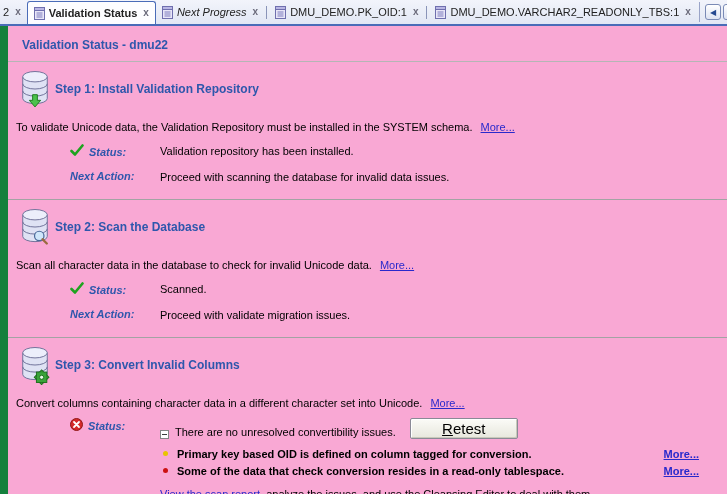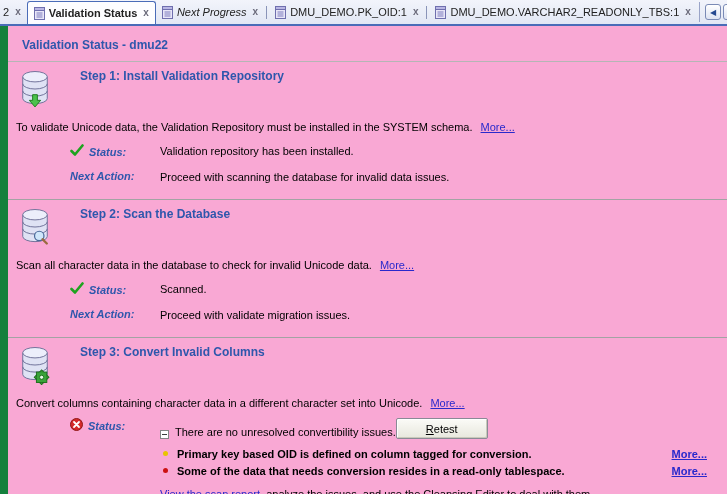--- a/index.html
+++ b/index.html
@@ -36,40 +36,40 @@
   }
 
   
   .content { flex:1; background:#f9a8d4; border-left:8px solid #15803d; overflow:hidden; }
   .page-title { margin:12px 0 0 14px; font-size:12px; font-weight:bold; color:#2E57AC; }
   .title-rule { margin-top:9px; border-top:1px solid #b5b5b5; }
 
   .section { border-bottom:1px solid #a3a3a3; padding:7px 0 15px 0; }
   .section.last { border-bottom:none; }
 
-  .step-header { display:flex; gap:28px; margin-left:10px; }
+  .step-header { display:flex; align-items:center; gap:3px; margin-left:10px; }
   .db-icon { display:flex; }
   .step-title { font-size:12px; font-weight:bold; color:#2E57AC; }
 
   .desc { margin:12px 0 0 8px; }
   .link { color:#2929CC; text-decoration:underline; cursor:pointer; }
   .desc .more { margin-left:8px; }
 
   .info-row { display:flex; align-items:flex-start; margin:11px 0 0 62px; }
   .info-label { width:90px; flex:0 0 90px; display:flex; align-items:center; gap:5px;
                 font-weight:bold; color:#2E57AC;font-style:italic; }
-  .info-value { flex:1; line-height:14px; padding-right:0; }
+  .info-value { flex:1; line-height:14px; padding-right:8px; }
 
   
   .status3 { display:flex; align-items:flex-end; }
   .collapse-box { display:inline-block; width:9px; height:9px; border:1px solid #848484;
                   background:#fff; position:relative; margin-right:6px; flex:0 0 9px; cursor:pointer; }
   .collapse-box::before { content:''; position:absolute; left:1px; right:1px; top:3px; height:1px; background:#3a3a3a; }
   .btn {
-    width:92px; height:21px; font-family:inherit; font-size:11px;
+    margin-left:14px; width:108px; height:21px; font-family:inherit; font-size:15px;
     background:linear-gradient(#fbfbf7,#e7e7dd); border:1px solid #8a8a96; border-radius:2px;
     box-shadow:inset 1px 1px 0 #ffffff, inset -1px -1px 0 #c9c9ba; cursor:pointer;
   }
   .btn .u { text-decoration:underline; }
   .issues { margin-top:6px;font-weight:bold; }
   .issue-row { display:flex; align-items:center; height:17px; padding-right:20px; }
   .bullet { width:5px; height:5px; border-radius:50%; margin:0 9px 0 3px; flex:0 0 5px; }
   .bullet.yellow { background:#E8C400; }
   .bullet.red { background:#CC1111; }
   .issue-text { flex:1; }
@@ -265,21 +265,21 @@
             <button class="btn"><span class="u">R</span><span>etest</span></button>
           </div>
           <div class="issues">
             <div class="issue-row">
               <span class="bullet yellow"></span>
               <span class="issue-text">Primary key based OID is defined on column tagged for conversion.</span>
               <a class="link">More...</a>
             </div>
             <div class="issue-row">
               <span class="bullet red"></span>
-              <span class="issue-text">Some of the data that needs conversion resides in a read-only tablespace.</span>
+              <span class="issue-text">Some of the data that check conversion resides in a read-only tablespace.</span>
               <a class="link">More...</a>
             </div>
           </div>
           <div class="scanline">
             <a class="link">View the scan report</a><span>, analyze the issues, and use the Cleansing Editor to deal with them.</span>
           </div>
         </div>
       </div>
 
     </div>

